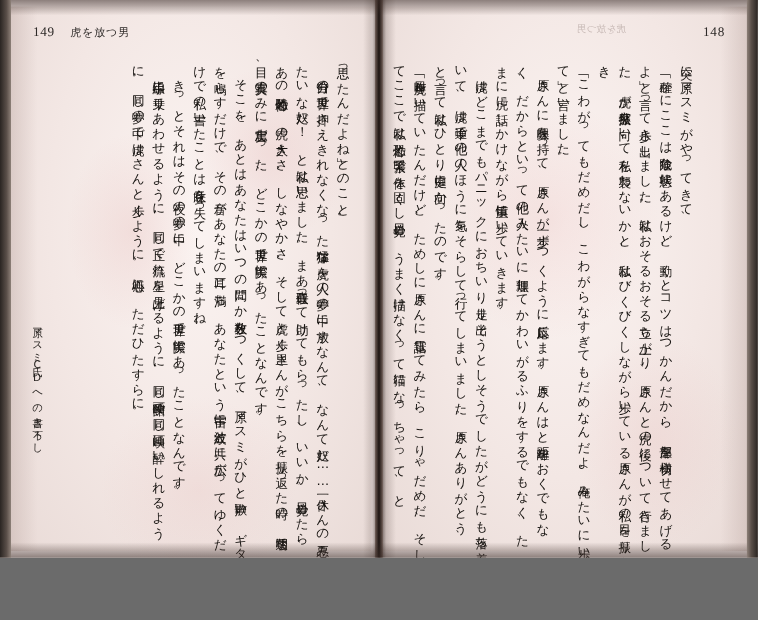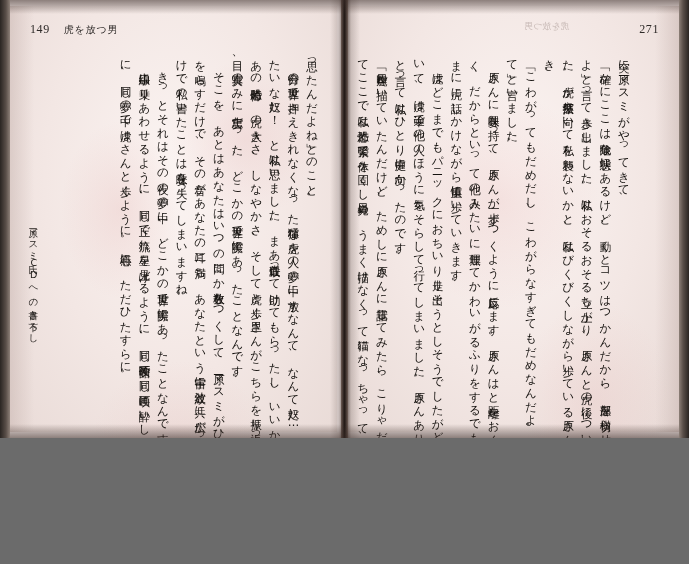--- a/index.html
+++ b/index.html
@@ -11,21 +11,21 @@
     width: 689px;
     height: 564px;
     overflow: hidden;
     font-family: "DejaVu Sans", sans-serif;
   }
 
   
   #spread {
     position: relative;
     width: 689px;
-    height: 438px;
+    height: 507px;
     background: #efe4e2;
     overflow: hidden;
   }
 
   
   .edge {
     position: absolute;
     top: 0;
     bottom: 0;
     width: 10px;
@@ -206,21 +206,21 @@
   <div class="band bottom"></div>
 
   <div class="edge left"></div>
   <div class="edge right"></div>
 
   <div class="runhead" id="runhead-left">
     <span class="folio">149</span><span>虎を放つ男</span>
   </div>
 
   <div class="runhead" id="runhead-right">
-    <span class="folio">271</span>
+    <span class="folio">148</span>
   </div>
 
   <div id="ghost-head">虎を放つ男</div>
 
   <div class="textblock" id="body-right">
     <p class="noindent">突に原マスミがやってきて、</p>
     <p>「確かにここは危険な状態にあるけど、動くとコツはつかんだから、部屋を横切らせてあげるよ」と言って歩き出しました。私はおそるおそる立ち上がり、原さんと虎の後について行きました。虎が突然振り向いて私を襲わないかと、私はびくびくしながら歩いている原さんが私の目を振り向き、</p>
     <p>「こわがってもだめだし、こわがらなすぎてもだめなんだよ。俺みたいに歩いて」と言いました。</p>
     <p>原さんに興味を持って、原さんが一歩ずつくように反応します。原さんはと距離をおくでもなく、だからといって他の人みたいに無理してかわいがるふりをするでもなく、たまに虎に話しかけながら慎重に歩いていきます。</p>
     <p>虎はどこまでもパニックにおちいり走り出そうとしそうでしたがどうにも落ち着いて、虎は途中で他の人のほうに気をそらして行ってしまいました。原さんありがとう、と言って私はひとり中庭に向かったのです。</p>

